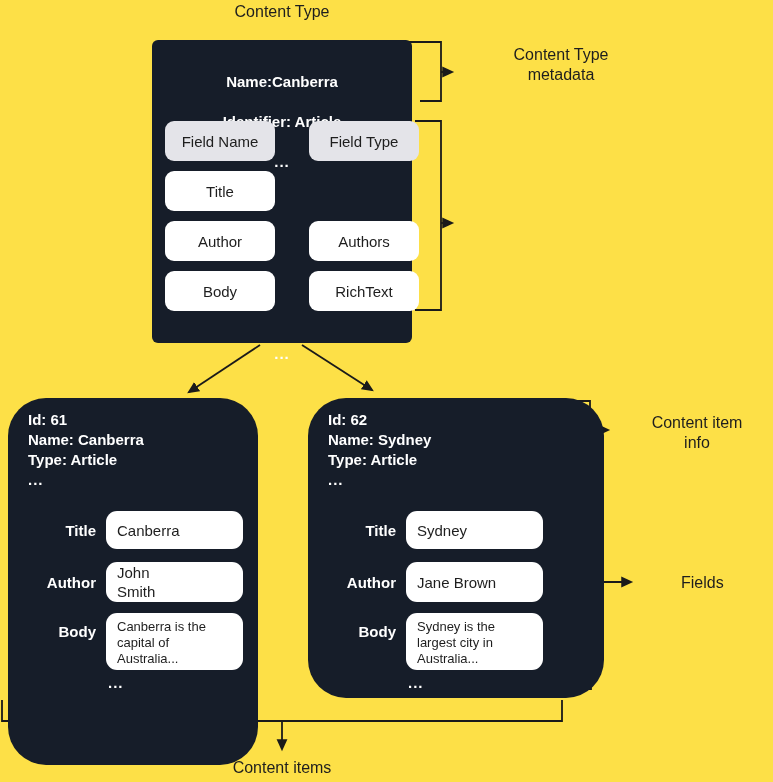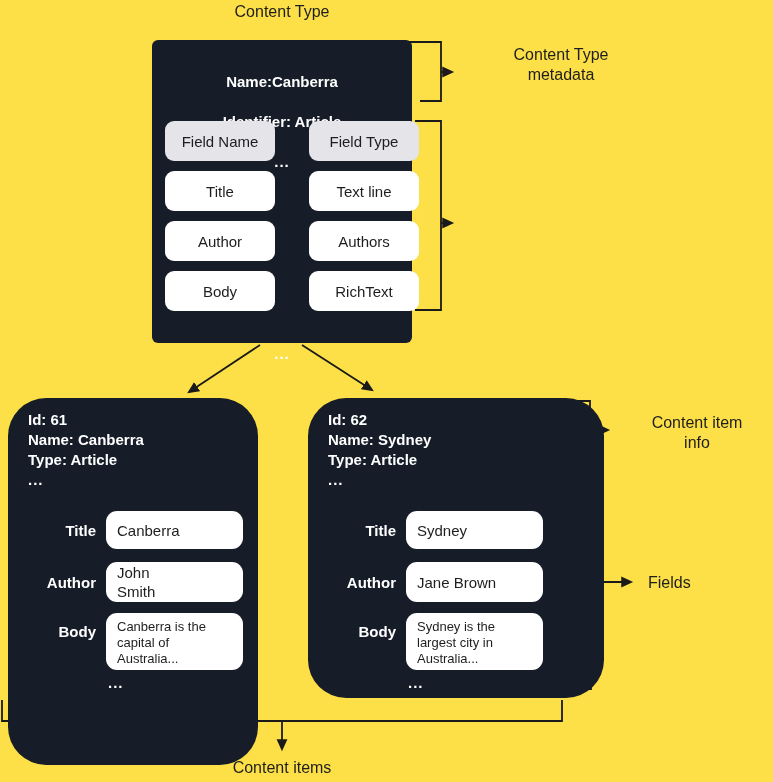--- a/index.html
+++ b/index.html
@@ -88,21 +88,20 @@
     <div class="box-head" style="top:12px;">
       <div>Name:Canberra</div>
       <div>Identifier: Article</div>
       <div class="dots">...</div>
     </div>
 
     <div class="cell hdr col1 row0">Field Name</div>
     <div class="cell hdr col2 row0">Field Type</div>
 
     <div class="cell col1 row1">Title</div>
-    <div class="cell col2 row1">Text line</div>
 
     <div class="cell col1 row2">Author</div>
     <div class="cell col2 row2">Authors</div>
 
     <div class="cell col1 row3">Body</div>
     <div class="cell col2 row3">RichText</div>
 
     <div class="dots dots-center">...</div>
   </div>
 
@@ -141,17 +140,17 @@
     <div class="fval ra">Jane Brown</div>
     <div class="frow-label rb toplab">Body</div>
     <div class="fval rb body">Sydney is the
 largest city in
 Australia...</div>
     <div class="dots dots-foot">...</div>
   </div>
 
   <div class="lbl" style="left:617px; top:413px; width:160px;">Content item
 info</div>
-  <div class="lbl left" style="left:648px; top:573px; width:90px;">Fields</div>
+  <div class="lbl left" style="left:681px; top:573px; width:90px;">Fields</div>
 
   <div class="lbl" style="left:182px; top:758px; width:200px;">Content items</div>
 
 </div>
 
 </body></html>

